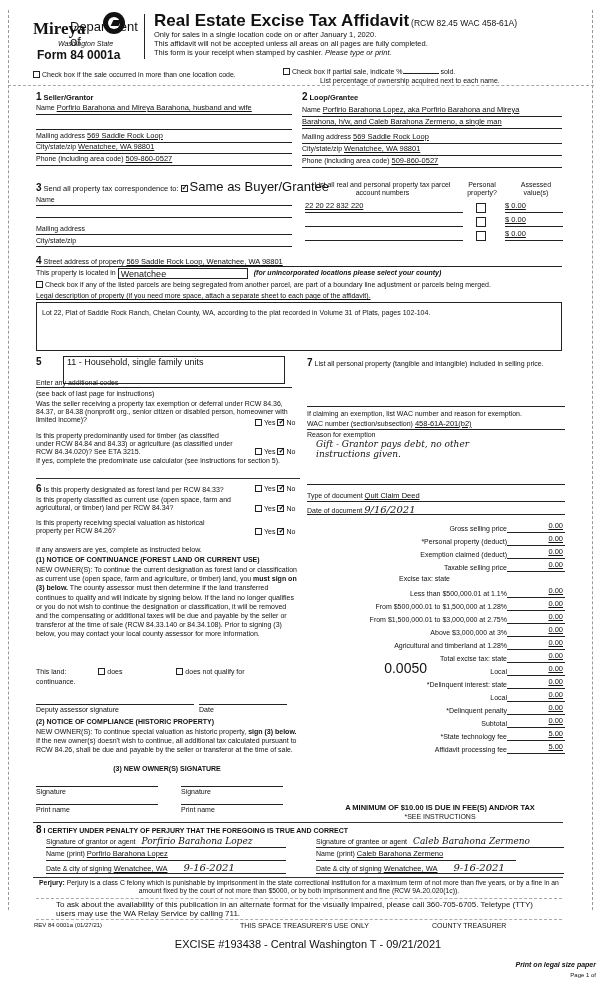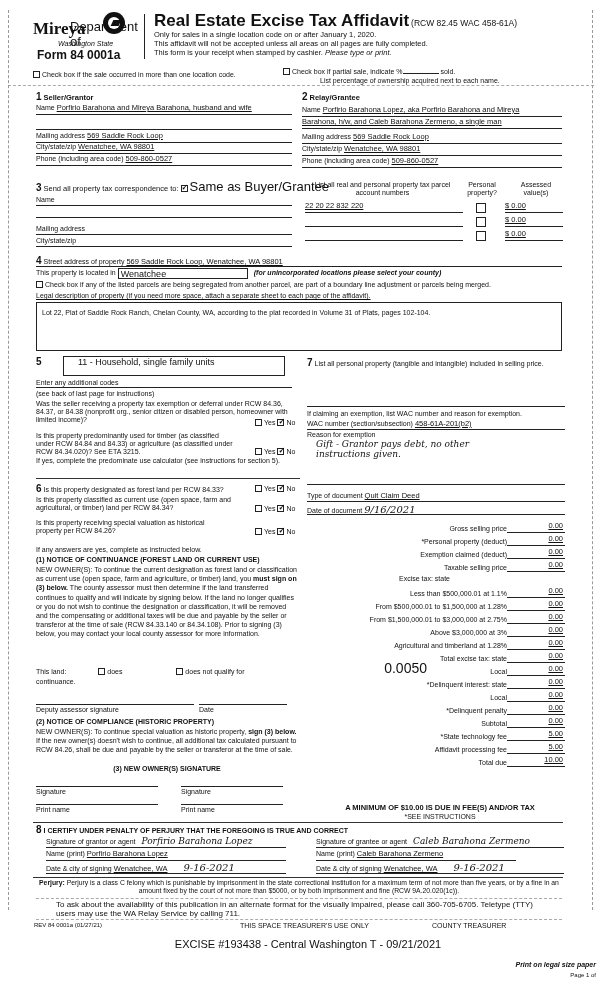--- a/index.html
+++ b/index.html
@@ -70,21 +70,21 @@
   <span>City/state/zip</span>
   <span class="fill">Wenatchee, WA 98801</span>
 </div>
 <div class="abs ul" style="left:36px;top:155px;width:256px;height:11px;white-space:nowrap;">
   <span>Phone (including area code)</span>
   <span class="fill">509-860-0527</span>
 </div>
 
 <div class="abs" style="left:302px;top:91px;white-space:nowrap;">
   <span class="sec-num">2</span>
-  <span class="b" style="font-size:7.5px;">Relay/Grantee</span>
+  <span class="b" style="font-size:7.5px;">Loop/Grantee</span>
 </div>
 <div class="abs ul" style="left:302px;top:106px;width:260px;height:11px;white-space:nowrap;">
   <span>Name</span>
   <span class="fill">Porfirio Barahona Lopez, aka Porfirio Barahona and Mireya</span>
 </div>
 <div class="abs ul" style="left:302px;top:118px;width:260px;height:11px;white-space:nowrap;">
   <span class="fill">Barahona, h/w, and Caleb Barahona Zermeno, a single man</span>
 </div>
 <div class="abs ul" style="left:302px;top:133px;width:260px;height:11px;white-space:nowrap;">
   <span>Mailing address</span>
@@ -147,21 +147,21 @@
 </div>
 <div class="abs" style="left:36px;top:281px;white-space:nowrap;font-size:7px;">
   <span class="cb"></span><span>Check box if any of the listed parcels are being segregated from another parcel, are part of a boundary line adjustment or parcels being merged.</span>
 </div>
 <div class="abs" style="left:36px;top:292px;white-space:nowrap;text-decoration:underline;">Legal description of property (if you need more space, attach a separate sheet to each page of the affidavit).</div>
 <div class="abs" style="left:36px;top:302px;width:526px;height:49px;border:1px solid #222;padding:6px 5px;font-size:7px;">
   <span>Lot 22, Plat of Saddle Rock Ranch, Chelan County, WA, according to the plat recorded in Volume 31 of Plats, pages 102-104.</span>
 </div>
 
 <div class="abs sec-num" style="left:36px;top:356px;">5</div>
-<div class="abs" style="left:63px;top:356px;width:222px;height:20px;border:1px solid #222;font-size:9px;padding-left:14px;line-height:11px;">11 - Household, single family units</div>
+<div class="abs" style="left:63px;top:356px;width:222px;height:28px;border:1px solid #222;font-size:9px;padding-left:3px;line-height:11px;">11 - Household, single family units</div>
 <div class="abs ul" style="left:36px;top:379px;width:256px;height:9px;">
   <span>Enter any additional codes</span>
 </div>
 <div class="abs" style="left:36px;top:390px;">(see back of last page for instructions)</div>
 
 <div class="abs" style="left:36px;top:400px;width:262px;">
   <span>Was the seller receiving a property tax exemption or deferral under RCW 84.36, 84.37, or 84.38 (nonprofit org., senior citizen or disabled person, homeowner with limited income)?</span>
 </div>
 <div class="abs" style="left:255px;top:419px;white-space:nowrap;">
   <span class="cb"></span><span>Yes</span>
@@ -317,24 +317,20 @@
     <span class="amt-line">0.00</span>
   </div>
   <div class="row-amt" style="height:13px;">
     <span class="amt-label">*State technology fee</span>
     <span class="amt-line">5.00</span>
   </div>
   <div class="row-amt" style="height:13px;">
     <span class="amt-label">Affidavit processing fee</span>
     <span class="amt-line">5.00</span>
   </div>
-  <div class="row-amt" style="height:13px;">
-    <span class="amt-label">Total due</span>
-    <span class="amt-line">10.00</span>
-  </div>
 </div>
 <div class="abs b" style="left:300px;top:804px;width:280px;text-align:center;font-size:7.5px;">A MINIMUM OF $10.00 IS DUE IN FEE(S) AND/OR TAX</div>
 <div class="abs" style="left:300px;top:813px;width:280px;text-align:center;">*SEE INSTRUCTIONS</div>
 
 <div class="abs" style="left:33px;top:822px;width:530px;border-top:1.5px solid #333;"></div>
 <div class="abs b" style="left:36px;top:824px;white-space:nowrap;">
   <span class="sec-num">8</span>
   <span>I CERTIFY UNDER PENALTY OF PERJURY THAT THE FOREGOING IS TRUE AND CORRECT</span>
 </div>
 

